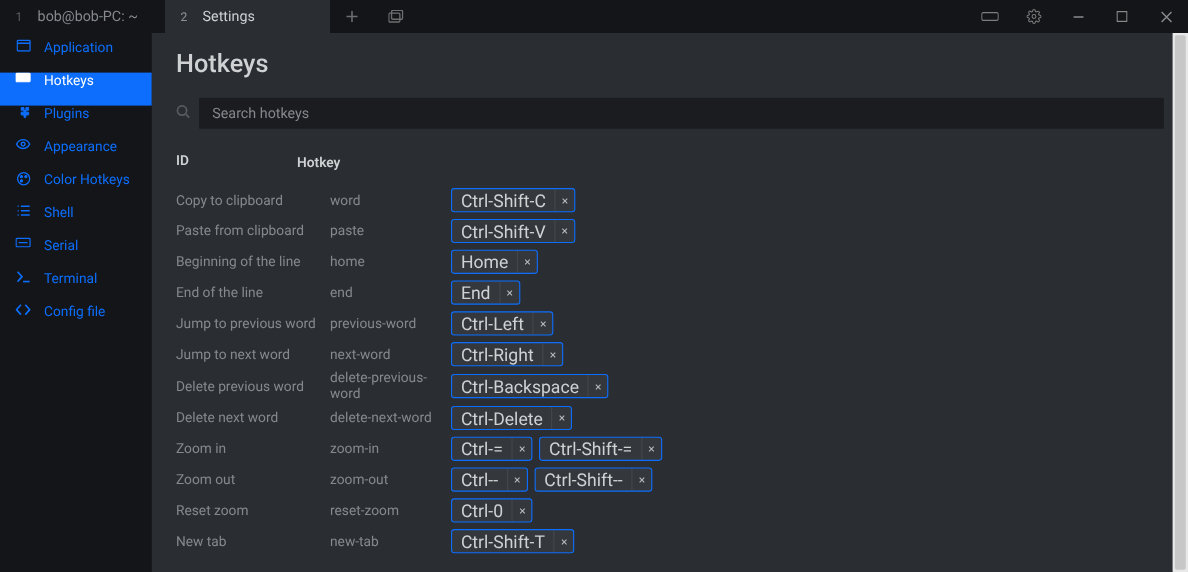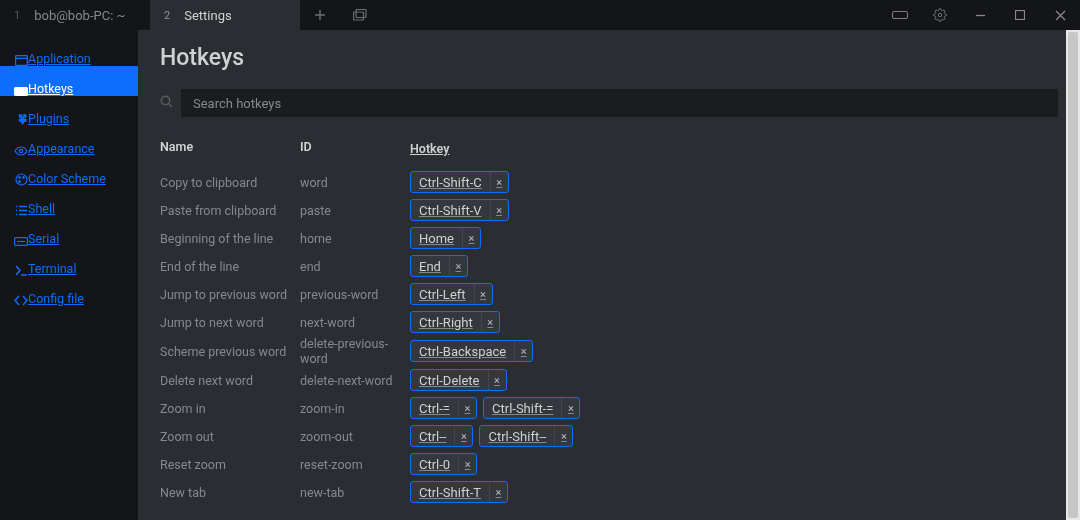--- a/index.html
+++ b/index.html
@@ -23,42 +23,42 @@
   .tab.inactive{background:var(--bg-darker);color:var(--text-dim);}
   .tab.active{background:var(--bg-tab);color:var(--text-bright);}
   .tab-index{font-size:11px;opacity:.6;margin-right:4px;}
   .tabbar-btn{width:40px;display:flex;align-items:center;justify-content:center;opacity:.6;}
   .titlebar-spacer{flex:1;}
   .win-ctl{width:40px;display:flex;align-items:center;justify-content:center;opacity:.7;font-size:14px;}
   .win-ctl svg{display:block;}
   
   .main{display:flex;height:490px;}
   .sidebar{width:138px;background:var(--bg-darker);padding-top:6px;flex:none;}
-  .side-item{display:flex;align-items:flex-end;gap:0;height:30px;padding:0 14px;font-size:12.5px;cursor:pointer;text-decoration:underline;}
+  .side-item{display:flex;align-items:flex-start;gap:12px;height:30px;padding:0 14px;font-size:12.5px;cursor:pointer;}
   .side-item .icon{width:14px;display:inline-flex;align-items:center;justify-content:center;}
   .side-item.accent{color:var(--accent);}
   .side-item.active{background:var(--accent);color:#fff;}
   .side-item.active .icon svg{stroke:#fff;fill:#fff;}
   .side-item.accent .icon svg{stroke:var(--accent);}
   
   .content{flex:1;background:var(--bg-tab);padding:14px 22px 0 22px;overflow-y:auto;height:490px;}
   .content h1{margin:0 0 18px 0;font-size:23px;font-weight:500;color:var(--text-bright);}
   .search-row{display:flex;align-items:center;gap:8px;margin-bottom:22px;}
   .search-row .sicon{opacity:.5;}
   .search-row input{flex:1;background:var(--bg-input);border:none;height:28px;padding:0 12px;color:var(--text);font-size:13px;border-radius:0;outline:none;}
   .search-row input::placeholder{color:var(--text-dim);}
   
   .hk-table{width:100%;}
   .hk-head{display:flex;font-weight:600;color:var(--text-bright);font-size:12.5px;padding:0 0 10px 0;}
   .hk-row{display:flex;align-items:center;min-height:28px;font-size:12.5px;color:var(--text-dim);}
   .col-name{width:140px;flex:none;}
   .col-id{width:110px;flex:none;}
-  .col-hk{flex:1;display:flex;align-items:center;gap:6px;flex-wrap:wrap;padding:2px 0;text-decoration:underline;}
+  .col-hk{flex:1;display:flex;align-items:center;gap:6px;flex-wrap:wrap;padding:2px 0;}
   .chip{display:inline-flex;align-items:center;background:var(--chip-bg);border:1px solid var(--chip-border);border-radius:3px;height:22px;overflow:hidden;}
-  .chip-label{padding:0 8px;font-size:13px;color:var(--text-bright);}
+  .chip-label{padding:0 8px;font-size:16px;color:var(--text-bright);}
   .chip-x{width:18px;height:100%;display:flex;align-items:center;justify-content:center;font-size:11px;color:var(--text);border-left:1px solid rgba(255,255,255,.08);cursor:pointer;}
   .add{font-size:12px;color:var(--text-dim);padding-left:6px;}
   
   .content::-webkit-scrollbar{width:12px;}
   .content::-webkit-scrollbar-track{background:#202327;}
   .content::-webkit-scrollbar-thumb{background:#45494e;border-radius:2px;}
   
   .fake-scroll{position:absolute;right:0;top:30px;bottom:0;width:14px;background:#e8e8e8;}
   .fake-scroll-thumb{position:absolute;left:2px;right:2px;top:2px;height:486px;background:#c7c7c7;border-radius:2px;}
 </style>
@@ -154,21 +154,21 @@
     </div>
     <div class="side-item accent">
       <span class="icon">
           <svg width="13" height="13" viewBox="0 0 13 13" fill="currentColor">
             <circle cx="6.5" cy="6.5" r="5.5" fill="none" stroke="currentColor" stroke-width="1.2"></circle>
             <circle cx="4.5" cy="4.5" r="1"></circle>
             <circle cx="8.5" cy="4.5" r="1"></circle>
             <circle cx="4.5" cy="8.5" r="1"></circle>
           </svg>
         </span>
-      <span>Color Scheme</span>
+      <span>Color Hotkeys</span>
     </div>
     <div class="side-item accent">
       <span class="icon">
           <svg width="13" height="11" viewBox="0 0 13 11" stroke="currentColor" stroke-width="1.4">
             <path d="M1 1.5h1M4 1.5h8M1 5.5h1M4 5.5h8M1 9.5h1M4 9.5h8"></path>
           </svg>
         </span>
       <span>Shell</span>
     </div>
     <div class="side-item accent">
@@ -203,21 +203,20 @@
     <div class="search-row">
       <span class="sicon"><svg width="13" height="13" viewBox="0 0 13 13" fill="none" stroke="#888" stroke-width="1.5">
             <circle cx="5.5" cy="5.5" r="4.2"></circle>
             <path d="M9 9l3 3"></path>
           </svg></span>
       <input placeholder="Search hotkeys" style="">
     </div>
 
     <div class="hk-table">
       <div class="hk-head">
-        <div class="col-name">Name</div>
         <div class="col-id">ID</div>
         <div class="col-hk">Hotkey</div>
       </div>
       <div id="rows">
           <div class="hk-row">
             <div class="col-name">Copy to clipboard</div>
             <div class="col-id">word</div>
             <div class="col-hk">
               <span class="chip">
                 <span class="chip-label">Ctrl-Shift-C</span>
@@ -269,21 +268,21 @@
             <div class="col-name">Jump to next word</div>
             <div class="col-id">next-word</div>
             <div class="col-hk">
               <span class="chip">
                 <span class="chip-label">Ctrl-Right</span>
                 <span class="chip-x">×</span>
               </span>
             </div>
           </div>
           <div class="hk-row">
-            <div class="col-name">Scheme previous word</div>
+            <div class="col-name">Delete previous word</div>
             <div class="col-id">delete-previous-word</div>
             <div class="col-hk">
               <span class="chip">
                 <span class="chip-label">Ctrl-Backspace</span>
                 <span class="chip-x">×</span>
               </span>
             </div>
           </div>
           <div class="hk-row">
             <div class="col-name">Delete next word</div>

